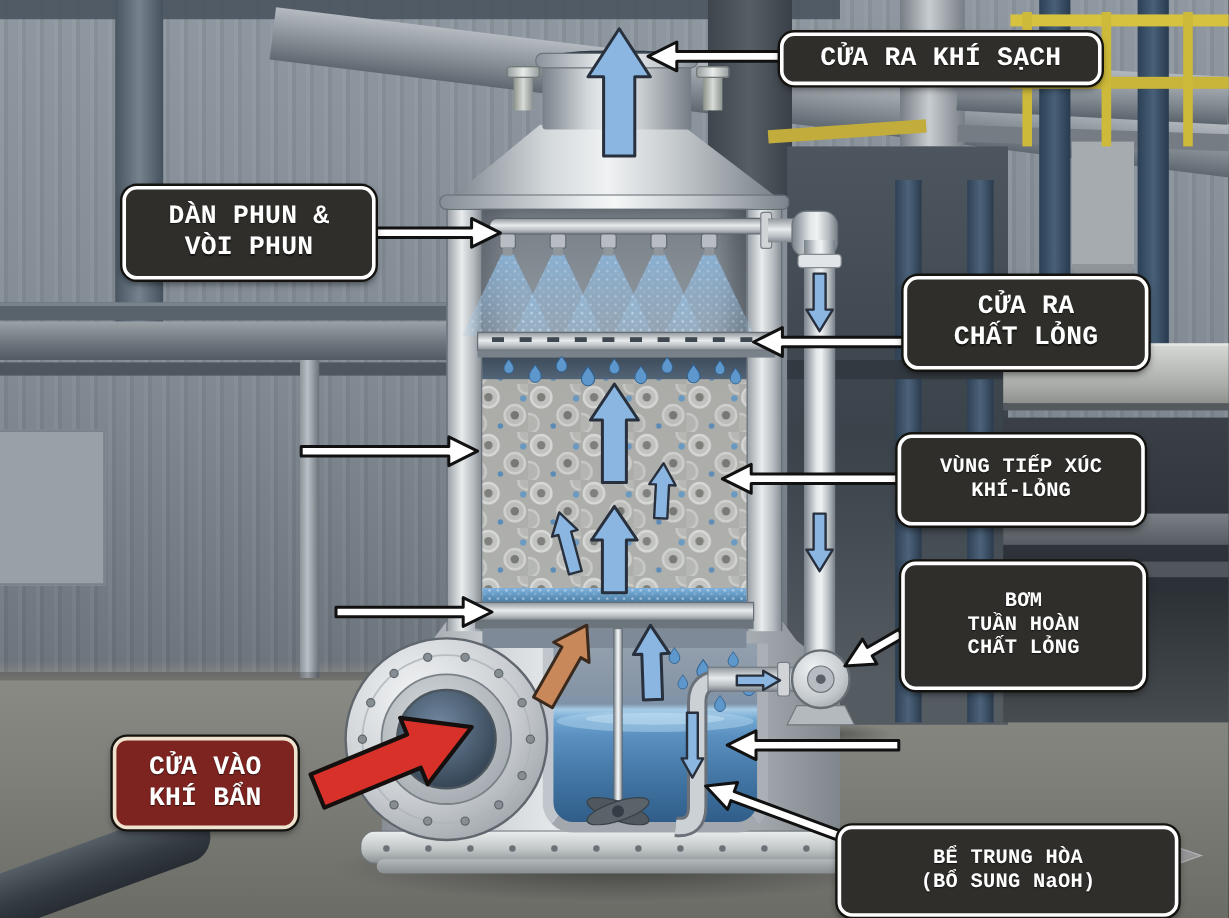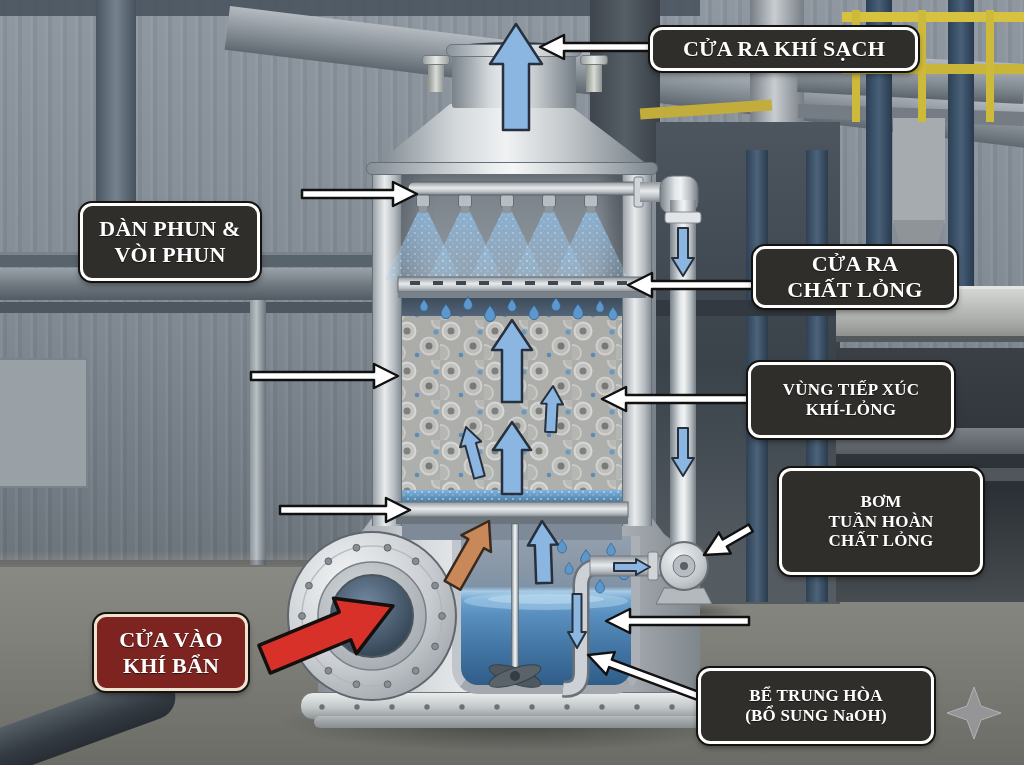--- a/index.html
+++ b/index.html
@@ -2,21 +2,21 @@
 <html style="--label-bg: #2f2e2b; --label-bg-red: #7d2421; --label-border: #ffffff; --label-border-red: #efe3cf; --label-text: #ffffff;"><head>
 <meta charset="utf-8">
 <style>
   :root{
     --label-bg:#2f2e2b; --label-bg-red:#7d2421;
     --label-border:#ffffff; --label-border-red:#efe3cf;
     --label-text:#ffffff;
   }
   html,body{margin:0;padding:0;background:#222;}
   #stage{position:relative;width:1024px;height:765px;overflow:hidden;
-         font-family:Liberation Serif, serif;}
+         font-family:Liberation Mono, monospace;}
   #stage *{position:absolute;box-sizing:border-box;}
 
   
   .bg{inset:0;background:linear-gradient(180deg,#8f97a0 0%,#838c95 38%,#767f88 58%,
       #6d757d 72%,#8a8a85 74%,#80807b 84%,#6c6c67 100%);}
   .corrugation{left:0;top:0;width:1024px;height:560px;opacity:.55;
       background:repeating-linear-gradient(90deg,rgba(255,255,255,.08) 0 3px,
       rgba(0,0,0,.10) 3px 7px,rgba(0,0,0,0) 7px 15px);}
   .roofband{left:0;top:0;width:700px;height:16px;background:#4a545e;opacity:.9;}
   .beam-left{left:96px;top:0;width:40px;height:268px;
@@ -125,28 +125,28 @@
 
   
   .label{z-index:30;display:flex;align-items:center;justify-content:center;text-align:center;
       white-space:pre-line;color:var(--label-text);font-weight:700;font-size:22px;line-height:1.16;
       background:var(--label-bg);border:3px solid var(--label-border);border-radius:12px;
       box-shadow:0 0 0 2px #14130f,0 3px 6px rgba(0,0,0,.5);padding:4px 8px;letter-spacing:.2px;
       text-shadow:0 1px 1px rgba(0,0,0,.6);}
   .label.tight{font-size:17px;}
   .label.red{background:var(--label-bg-red);border-color:var(--label-border-red);}
   #lbl-clean-gas{left:650px;top:27px;width:268px;height:44px;}
-  #lbl-spray{left:80px;top:155px;width:180px;height:78px;margin-top:48px;}
-  #lbl-liquid-out{left:753px;top:246px;width:204px;height:62px;}
+  #lbl-spray{left:102px;top:155px;width:211px;height:78px;}
+  #lbl-liquid-out{left:753px;top:230px;width:204px;height:78px;}
   #lbl-packing{left:115px;top:345px;width:138px;height:70px;}
   #lbl-contact{left:748px;top:362px;width:206px;height:76px;}
-  #lbl-pump{left:751px;top:468px;width:204px;height:107px;margin-left:28px;}
+  #lbl-pump{left:751px;top:468px;width:204px;height:107px;}
   #lbl-dirty-gas{left:94px;top:614px;width:154px;height:77px;}
   #lbl-mist{left:747px;top:598px;width:253px;height:46px;}
-  #lbl-neutral{left:698px;top:668px;width:236px;height:76px;}
+  #lbl-neutral{left:698px;top:688px;width:284px;height:76px;}
 </style>
 </head>
 <body>
 
 <div id="stage">
 
   <div class="bg"></div>
   <div class="corrugation"></div>
   <div class="roofband"></div>
   <div class="diag-pipe-top"></div>

